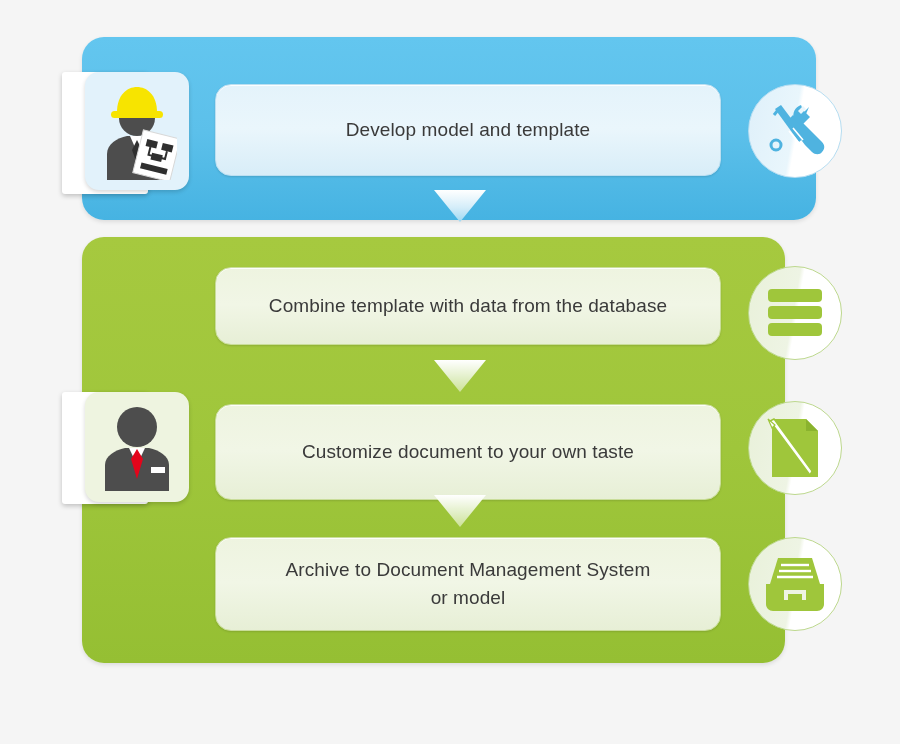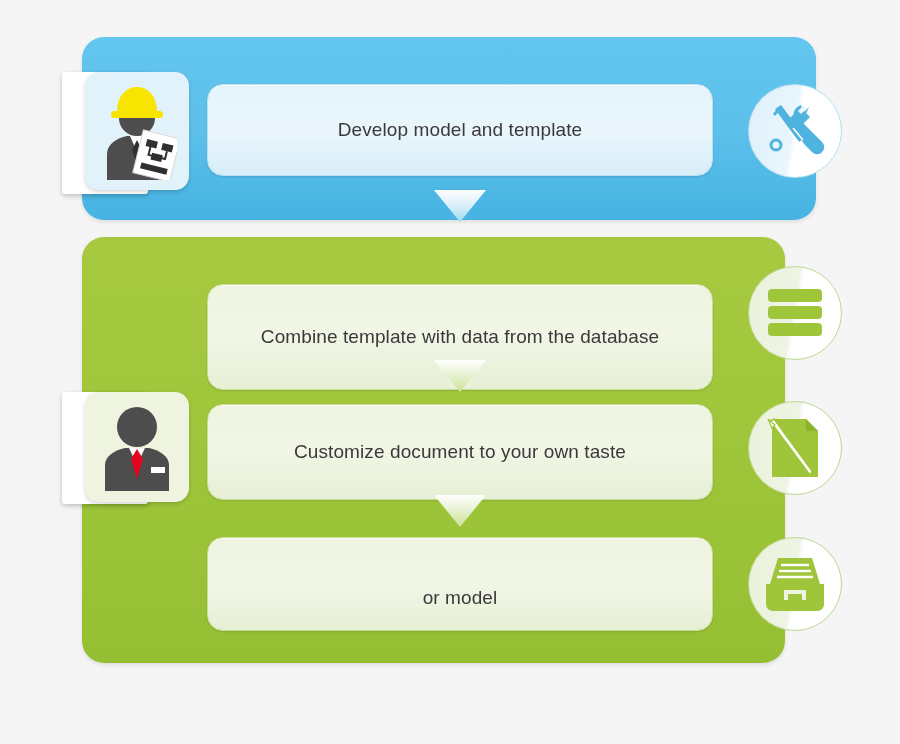--- a/index.html
+++ b/index.html
@@ -49,33 +49,34 @@
     align-items: center;
     justify-content: center;
     text-align: center;
     border-radius: 16px;
     box-sizing: border-box;
     padding: 6px 18px;
     color: #3a3a3a;
     font-size: 19px;
     line-height: 1.45;
     letter-spacing: 0.1px;
+    margin-left: 8px;
   }
   .step-box.blue {
     background: linear-gradient(180deg, #e4f3fb 0%, #eaf6fc 48%, #d8edf8 100%);
     border: 1px solid #bcdff1;
     box-shadow: 0 1px 2px rgba(0,0,0,0.12), inset 0 1px 0 rgba(255,255,255,0.85);
   }
   .step-box.green {
     background: linear-gradient(180deg, #eef4e0 0%, #f1f6e6 48%, #e7efd6 100%);
     border: 1px solid #c9dd9a;
     box-shadow: 0 1px 2px rgba(0,0,0,0.12), inset 0 1px 0 rgba(255,255,255,0.85);
   }
   #step-develop   { left: 207px; top: 84px;  width: 506px; height: 92px; }
-  #step-combine   { left: 207px; top: 284px; width: 506px; height: 106px; }
+  #step-combine   { left: 207px; top: 267px; width: 506px; height: 78px; }
   #step-customize { left: 207px; top: 404px; width: 506px; height: 96px; }
   #step-archive   { left: 207px; top: 537px; width: 506px; height: 94px; }
 
   
   .arrow {
     position: absolute;
     width: 52px;
     height: 32px;
     clip-path: polygon(0 0, 100% 0, 50% 100%);
   }
@@ -193,21 +194,21 @@
   <div class="step-box green" id="step-combine">
     <span>
       <span>Combine template with data from the database</span><br>
     </span>
   </div>
 
   <div class="step-box green" id="step-customize">Customize document to your own taste</div>
 
   <div class="step-box green" id="step-archive">
     <span>
-      <br>
+      <span>Archive to Document Management System</span><br>
       <span>or model</span>
     </span>
   </div>
 
   <div class="arrow green" id="arrow-2"></div>
   <div class="arrow green" id="arrow-3"></div>
 
   <div class="role-card-shadow" id="role-shadow-user"></div>
   <div class="role-card green" id="role-user">
     <span>

